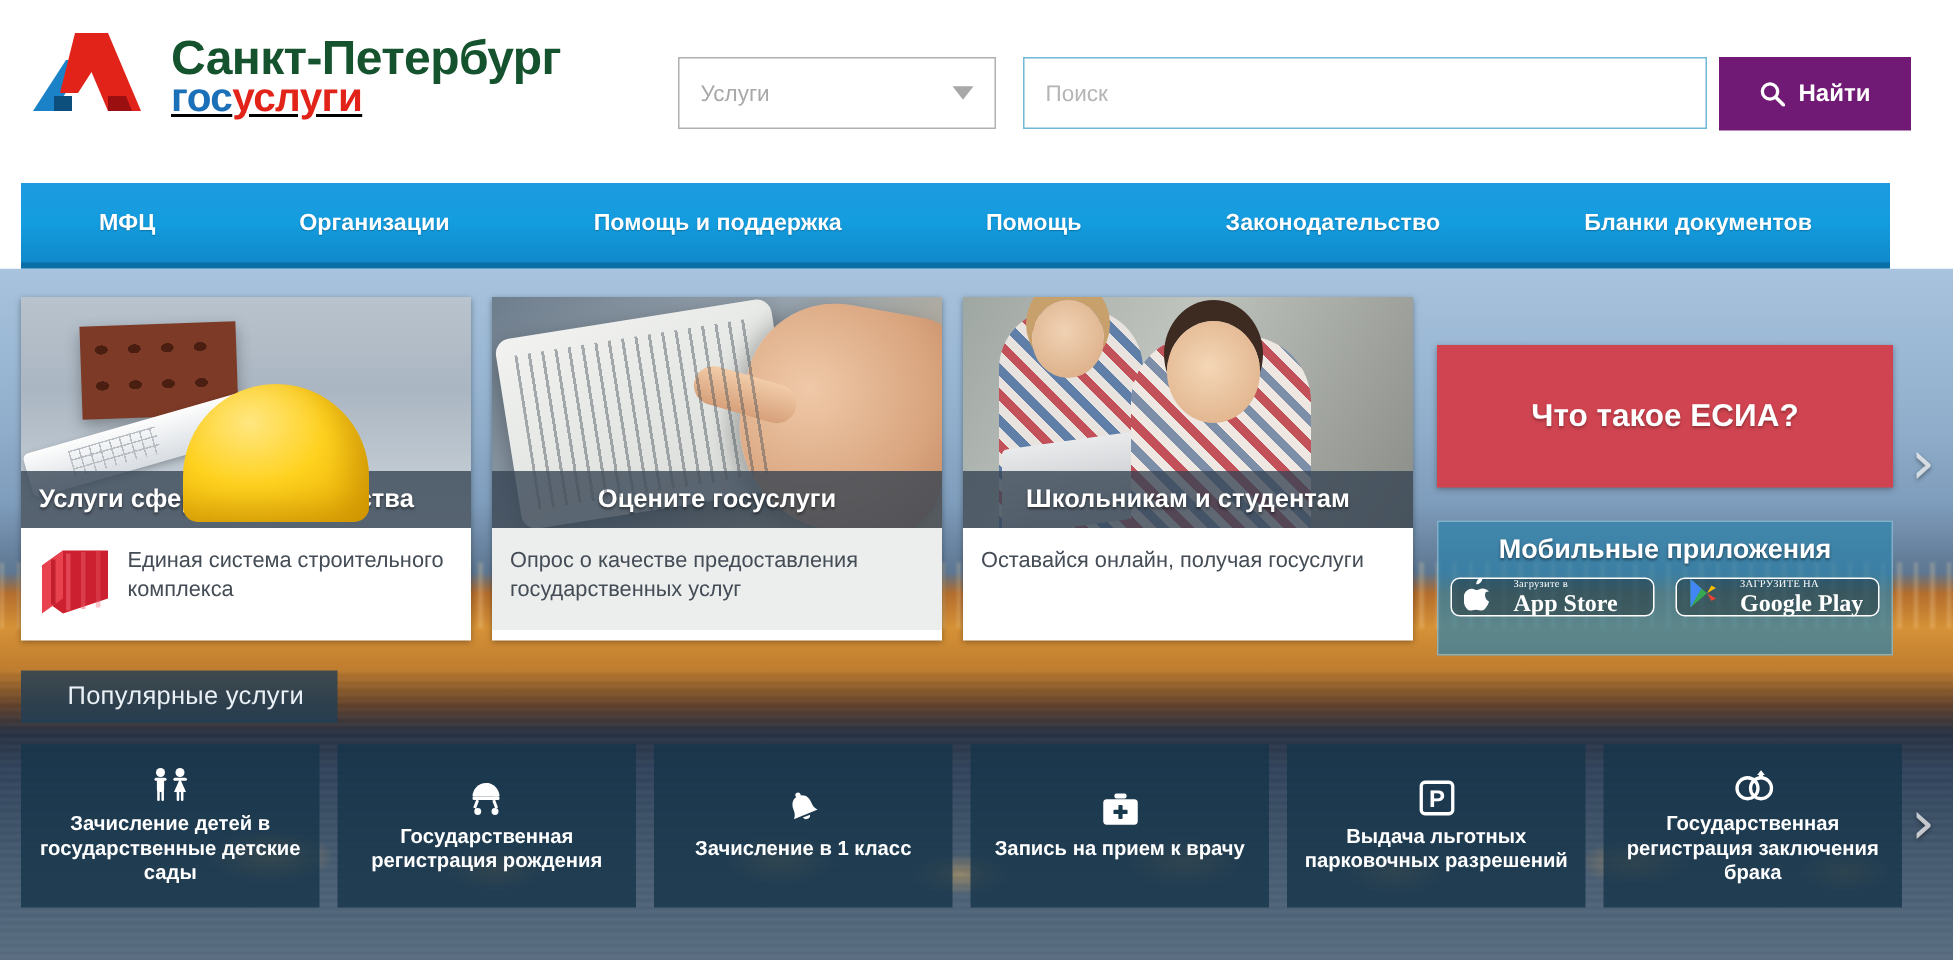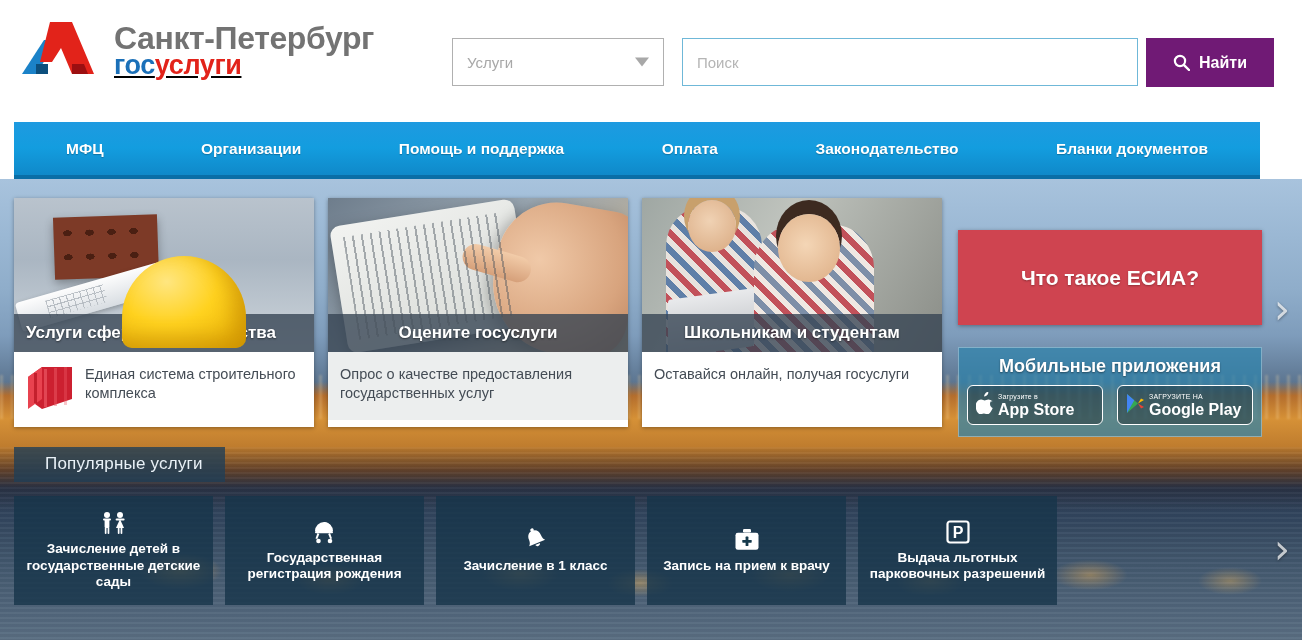--- a/index.html
+++ b/index.html
@@ -23,21 +23,21 @@
     position: absolute; left: 14px; top: 18px;
     display: flex; align-items: center; gap: 14px;
   }
   #logo-mark { position: relative; width: 86px; height: 66px; }
   #logo-mark svg { display: block; }
   #logo-text {
     line-height: 0.96;
     font-weight: bold;
     letter-spacing: -0.4px;
   }
-  .logo-line1 { font-size: 32px; color: #737373; display: block; }
+  .logo-line1 { font-size: 32px; color: #14532d; display: block; }
   .logo-line2 { font-size: 27px; display: block; text-decoration: underline; }
   .logo-gos { color: #1b70b8; }
   .logo-uslugi { color: #e2231a; }
 
   
   #search-row {
     position: absolute; left: 452px; top: 38px;
     display: flex; align-items: stretch; gap: 0;
   }
   #service-select {
@@ -329,27 +329,28 @@
     border: 1px solid rgba(255,255,255,.35);
     display:flex; flex-direction: column; align-items:center;
     padding-top: 8px;
   }
   #apps-title {
     color:#fff; font-size: 18px; font-weight: bold;
     text-shadow: 0 1px 2px rgba(0,0,0,.45);
   }
   #store-row { display:flex; gap: 14px; margin-top: 8px; }
   .store-badge {
-    width: 136px; height: 40px;
+    width: 136px; height: 26px;
     border: 1px solid #ffffff;
     border-radius: 6px;
     background: rgba(0,0,0,.30);
-    display: flex; align-items: center; gap: 4px;
+    display: flex; align-items: center; gap: 15px;
     padding: 0 8px;
     cursor: pointer;
+    font-family: Liberation Serif, serif;
   }
   .store-texts { display: flex; flex-direction: column; line-height: 1; }
   .store-small { color:#fff; font-size: 7px; letter-spacing:.2px; }
   .store-big { color:#fff; font-size: 16px; font-weight: bold; margin-top: 2px; }
 
   
   #popular-label {
     position: absolute; left: 14px; top: 268px;
     background: rgba(32,62,86,.80);
     padding: 7px 22px 8px 31px;
@@ -428,21 +429,21 @@
         <span>Найти</span>
       </button>
     </div>
   </div>
 
   <div id="nav">
     <div id="nav-inner">
       <span class="nav-item">МФЦ</span>
       <span class="nav-item">Организации</span>
       <span class="nav-item">Помощь и поддержка</span>
-      <span class="nav-item">Оплата</span>
+      <span class="nav-item">Помощь</span>
       <span class="nav-item">Законодательство</span>
       <span class="nav-item">Бланки документов</span>
     </div>
   </div>
 
   <div id="hero">
     <div id="hero-bg"></div>
     <div id="hero-buildings"></div>
     <div id="hero-water"></div>
 
@@ -609,18 +610,29 @@
       <div class="tile">
         <span class="tile-icon">
           <svg width="24" height="24" viewBox="0 0 24 24">
             <rect x="1.5" y="1.5" width="21" height="21" rx="2.5" fill="none" stroke="#fff" stroke-width="2.2"></rect>
             <text x="12" y="18" text-anchor="middle" font-family="Liberation Sans, sans-serif" font-size="16" font-weight="bold" fill="#fff">P</text>
           </svg>
         </span>
         <span class="tile-label">Выдача льготных парковочных разрешений</span>
       </div>
 
+      <div class="tile">
+        <span class="tile-icon">
+          <svg width="32" height="24" viewBox="0 0 32 24">
+            <circle cx="12" cy="14.5" r="7" fill="none" stroke="#fff" stroke-width="2.2"></circle>
+            <circle cx="21" cy="14.5" r="7" fill="none" stroke="#fff" stroke-width="2.2"></circle>
+            <polygon points="21,2.5 23.6,5.6 18.4,5.6" fill="#fff"></polygon>
+            <rect x="19.6" y="5.2" width="2.8" height="2" fill="#fff"></rect>
+          </svg>
+        </span>
+        <span class="tile-label">Государственная регистрация заключения брака</span>
+      </div>
     </div>
 
     <div class="arrow" id="arrow-cards">›</div>
     <div class="arrow" id="arrow-tiles">›</div>
   </div>
 </div>
 
 </body></html>

